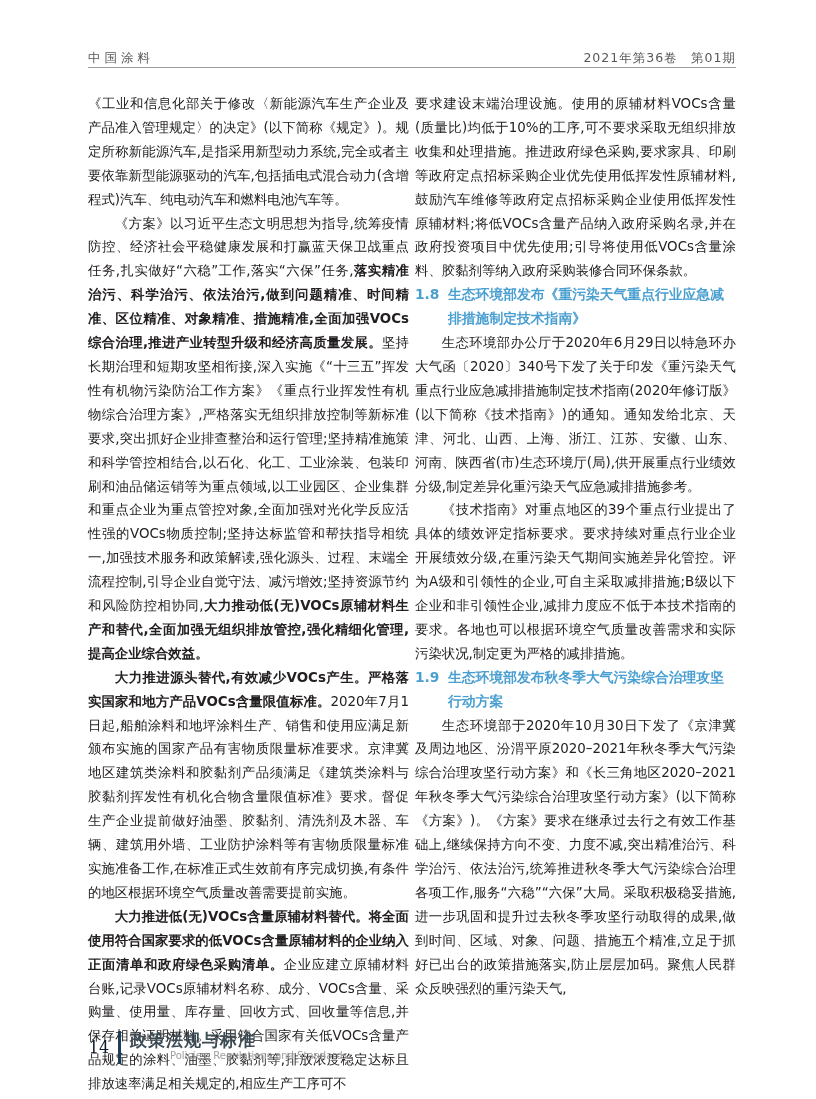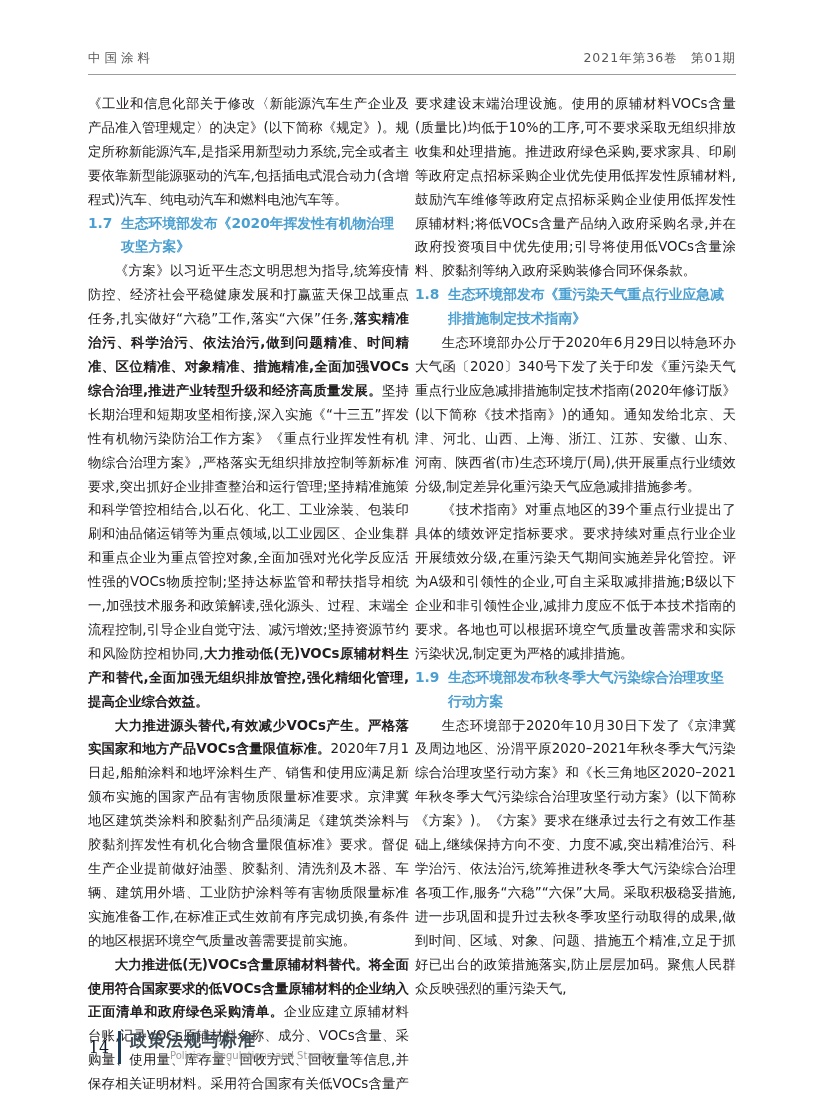--- a/index.html
+++ b/index.html
@@ -4,21 +4,21 @@
 <style>
   * { margin:0; padding:0; box-sizing:border-box; }
   html,body { background:#ffffff; }
   .page {
     position:relative; width:816px; height:1099px; background:#fff;
     font-family:"DejaVu Sans", sans-serif; overflow:hidden;
   }
   .header {
     position:absolute; left:88px; right:80px; top:50px;
     display:flex; justify-content:space-between; align-items:flex-end;
-    padding-bottom:7px; border-bottom:1.5px solid #9c9c9c;
+    border-bottom:1.5px solid #9c9c9c;
     font-size:12.5px; color:#595757;
   }
   .journal-title { letter-spacing:4px; }
   .issue-info { letter-spacing:1px; }
   .content {
     position:absolute; left:88px; right:80px; top:92px;
     display:flex; justify-content:space-between;
   }
   .col {
     width:321px; font-size:13.4px; line-height:23.9px; color:#242021;
@@ -51,24 +51,20 @@
 <div class="page">
 
   <div class="header">
     <span class="journal-title">中国涂料</span>
     <span class="issue-info">2021年第36卷　第01期</span>
   </div>
 
   <div class="content">
     <div class="col" id="col-left">
         <p class="para"><span>《工业和信息化部关于修改〈新能源汽车生产企业及产品准入管理规定〉的决定》(以下简称《规定》)。规定所称新能源汽车,是指采用新型动力系统,完全或者主要依靠新型能源驱动的汽车,包括插电式混合动力(含增程式)汽车、纯电动汽车和燃料电池汽车等。</span></p>
-        <div class="section-heading">
-          <span class="h-num">1.7</span>
-          <span class="h-text">生态环境部发布《2020年挥发性有机物治理攻坚方案》</span>
-        </div>
         <p class="para indent"><span>《方案》以习近平生态文明思想为指导,统筹疫情防控、经济社会平稳健康发展和打赢蓝天保卫战重点任务,扎实做好“六稳”工作,落实“六保”任务,</span><span class="bold">落实精准治污、科学治污、依法治污,做到问题精准、时间精准、区位精准、对象精准、措施精准,全面加强VOCs综合治理,推进产业转型升级和经济高质量发展。</span><span>坚持长期治理和短期攻坚相衔接,深入实施《“十三五”挥发性有机物污染防治工作方案》《重点行业挥发性有机物综合治理方案》,严格落实无组织排放控制等新标准要求,突出抓好企业排查整治和运行管理;坚持精准施策和科学管控相结合,以石化、化工、工业涂装、包装印刷和油品储运销等为重点领域,以工业园区、企业集群和重点企业为重点管控对象,全面加强对光化学反应活性强的VOCs物质控制;坚持达标监管和帮扶指导相统一,加强技术服务和政策解读,强化源头、过程、末端全流程控制,引导企业自觉守法、减污增效;坚持资源节约和风险防控相协同,</span><span class="bold">大力推动低(无)VOCs原辅材料生产和替代,全面加强无组织排放管控,强化精细化管理,提高企业综合效益。</span></p>
         <p class="para indent"><span class="bold">大力推进源头替代,有效减少VOCs产生。严格落实国家和地方产品VOCs含量限值标准。</span><span>2020年7月1日起,船舶涂料和地坪涂料生产、销售和使用应满足新颁布实施的国家产品有害物质限量标准要求。京津冀地区建筑类涂料和胶黏剂产品须满足《建筑类涂料与胶黏剂挥发性有机化合物含量限值标准》要求。督促生产企业提前做好油墨、胶黏剂、清洗剂及木器、车辆、建筑用外墙、工业防护涂料等有害物质限量标准实施准备工作,在标准正式生效前有序完成切换,有条件的地区根据环境空气质量改善需要提前实施。</span></p>
         <p class="para indent"><span class="bold">大力推进低(无)VOCs含量原辅材料替代。将全面使用符合国家要求的低VOCs含量原辅材料的企业纳入正面清单和政府绿色采购清单。</span><span>企业应建立原辅材料台账,记录VOCs原辅材料名称、成分、VOCs含量、采购量、使用量、库存量、回收方式、回收量等信息,并保存相关证明材料。采用符合国家有关低VOCs含量产品规定的涂料、油墨、胶黏剂等,排放浓度稳定达标且排放速率满足相关规定的,相应生产工序可不</span></p>
       </div>
     <div class="col" id="col-right">
         <p class="para"><span>要求建设末端治理设施。使用的原辅材料VOCs含量(质量比)均低于10%的工序,可不要求采取无组织排放收集和处理措施。推进政府绿色采购,要求家具、印刷等政府定点招标采购企业优先使用低挥发性原辅材料,鼓励汽车维修等政府定点招标采购企业使用低挥发性原辅材料;将低VOCs含量产品纳入政府采购名录,并在政府投资项目中优先使用;引导将使用低VOCs含量涂料、胶黏剂等纳入政府采购装修合同环保条款。</span></p>
         <div class="section-heading">
           <span class="h-num">1.8</span>
           <span class="h-text">生态环境部发布《重污染天气重点行业应急减排措施制定技术指南》</span>
         </div>

